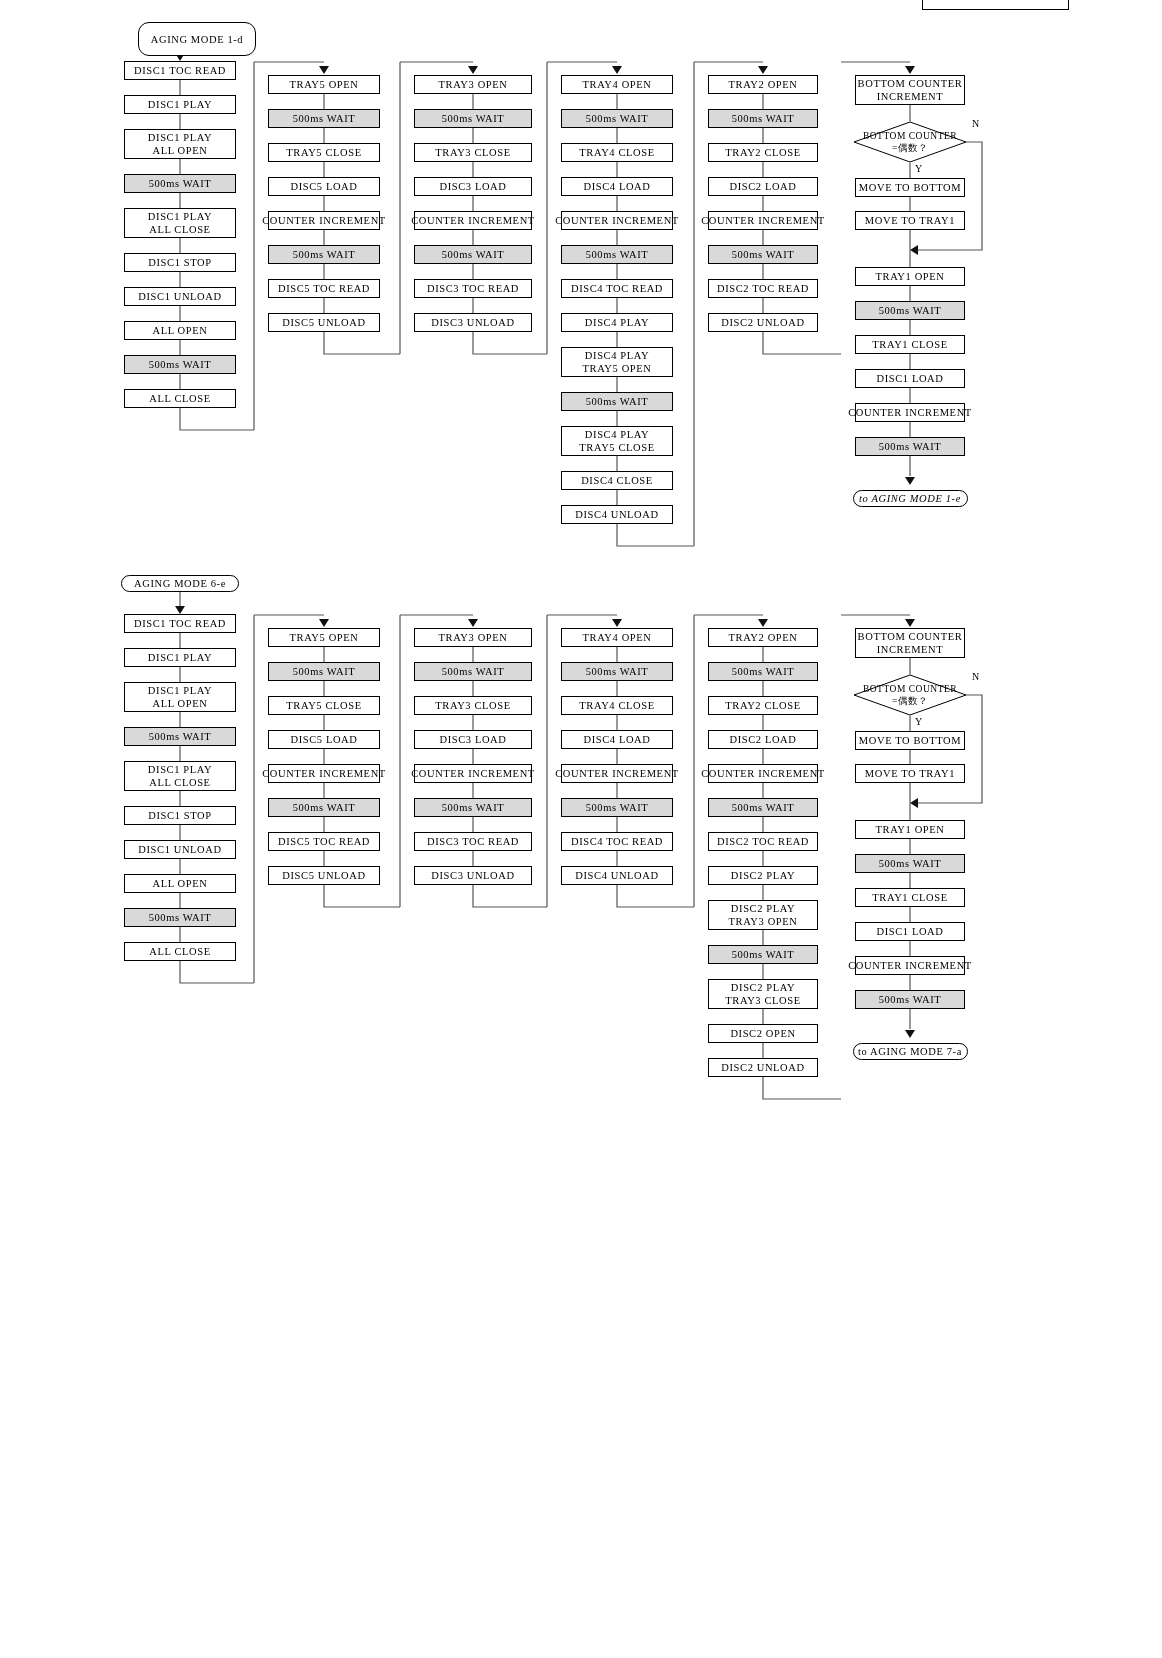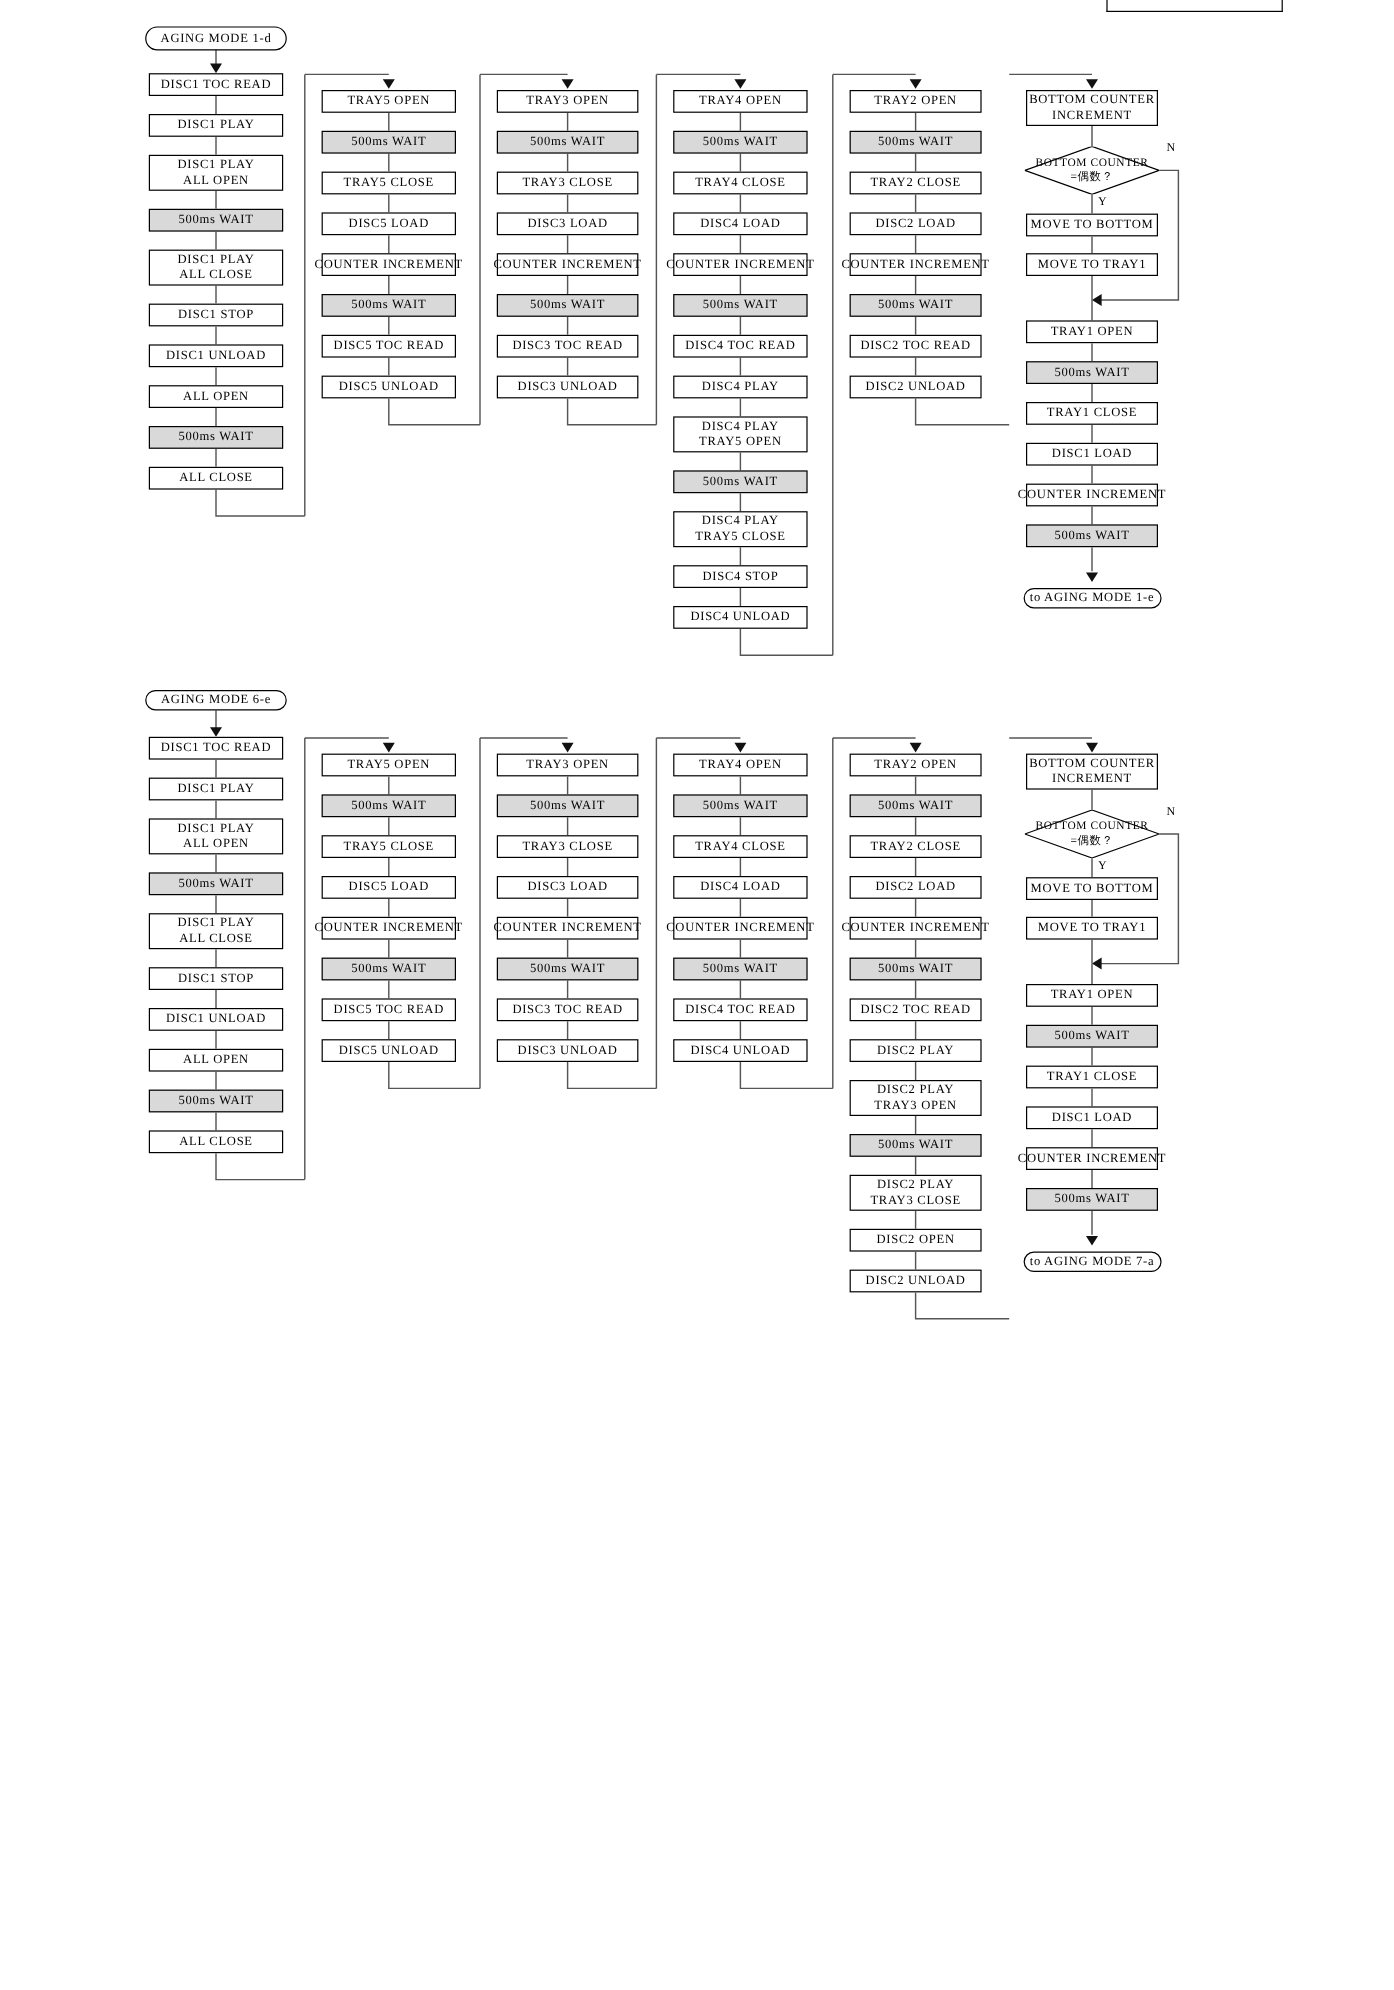--- a/index.html
+++ b/index.html
@@ -203,21 +203,21 @@
       <path d="M910 803 L910 820" stroke="#555555" stroke-width="1.2" fill="none"></path>
       <path d="M910 839 L910 854" stroke="#555555" stroke-width="1.2" fill="none"></path>
       <path d="M910 873 L910 888" stroke="#555555" stroke-width="1.2" fill="none"></path>
       <path d="M910 907 L910 922" stroke="#555555" stroke-width="1.2" fill="none"></path>
       <path d="M910 941 L910 956" stroke="#555555" stroke-width="1.2" fill="none"></path>
       <path d="M910 975 L910 990" stroke="#555555" stroke-width="1.2" fill="none"></path>
       <path d="M910 1009 L910 1029" stroke="#555555" stroke-width="1.2" fill="none"></path>
       <polygon points="905,1030 915,1030 910,1038" fill="#111"></polygon>
     </svg>
   <div id="node-layer">
-      <div class="term" style="left: 121px; top: 22px; width: 118px; height: 20px;">AGING MODE 1-d</div>
+      <div class="term" style="left: 138px; top: 22px; width: 118px; height: 34px;">AGING MODE 1-d</div>
       <div class="node" style="left: 124px; top: 61px; width: 112px; height: 19px;">
         <div>
           <span class="ln">DISC1 TOC READ</span>
         </div>
       </div>
       <div class="node" style="left: 124px; top: 95px; width: 112px; height: 19px;">
         <div>
           <span class="ln">DISC1 PLAY</span>
         </div>
       </div>
@@ -395,21 +395,21 @@
         </div>
       </div>
       <div class="node" style="left: 561px; top: 426px; width: 112px; height: 30px;">
         <div>
           <span class="ln">DISC4 PLAY</span>
           <span class="ln">TRAY5 CLOSE</span>
         </div>
       </div>
       <div class="node" style="left: 561px; top: 471px; width: 112px; height: 19px;">
         <div>
-          <span class="ln">DISC4 STOP</span>
+          <span class="ln">DISC4 CLOSE</span>
         </div>
       </div>
       <div class="node" style="left: 561px; top: 505px; width: 112px; height: 19px;">
         <div>
           <span class="ln">DISC4 UNLOAD</span>
         </div>
       </div>
       <div class="node" style="left: 708px; top: 75px; width: 110px; height: 19px;">
         <div>
           <span class="ln">TRAY2 OPEN</span>
@@ -500,21 +500,21 @@
       <div class="node" style="left: 855px; top: 403px; width: 110px; height: 19px;">
         <div>
           <span class="ln">COUNTER INCREMENT</span>
         </div>
       </div>
       <div class="node shaded" style="left: 855px; top: 437px; width: 110px; height: 19px;">
         <div>
           <span class="ln">500ms WAIT</span>
         </div>
       </div>
-      <div class="term" style="left: 852.5px; top: 490px; width: 115px; height: 17px;">to AGING MODE 1-e</div>
+      <div class="term" style="left: 852.5px; top: 490px; width: 115px; height: 17px; font-style: italic;">to AGING MODE 1-e</div>
       <div class="term" style="left: 121px; top: 575px; width: 118px; height: 17px;">AGING MODE 6-e</div>
       <div class="node" style="left: 124px; top: 614px; width: 112px; height: 19px;">
         <div>
           <span class="ln">DISC1 TOC READ</span>
         </div>
       </div>
       <div class="node" style="left: 124px; top: 648px; width: 112px; height: 19px;">
         <div>
           <span class="ln">DISC1 PLAY</span>
         </div>

